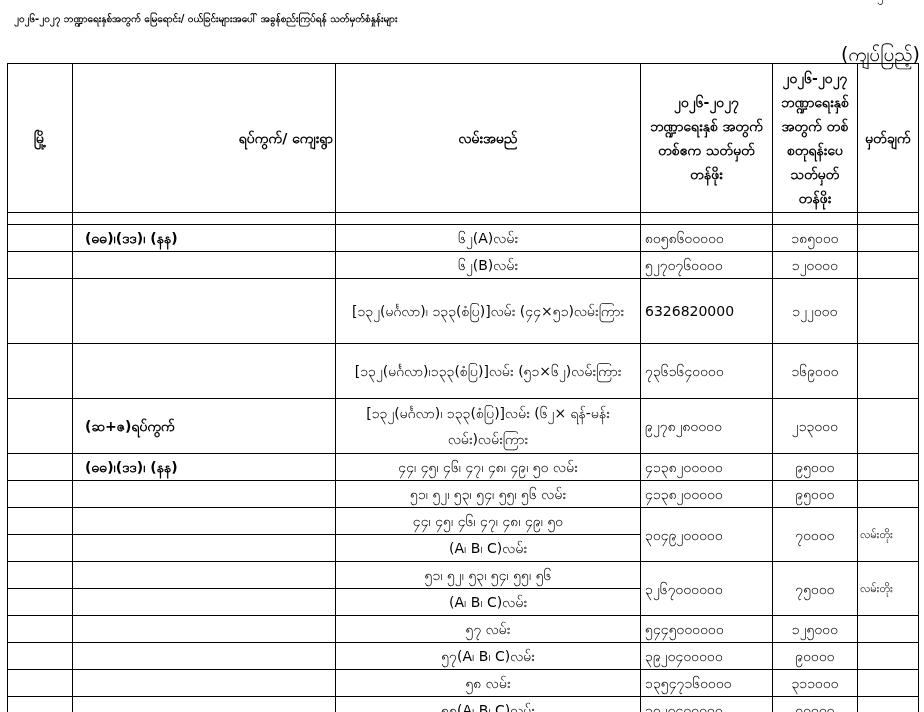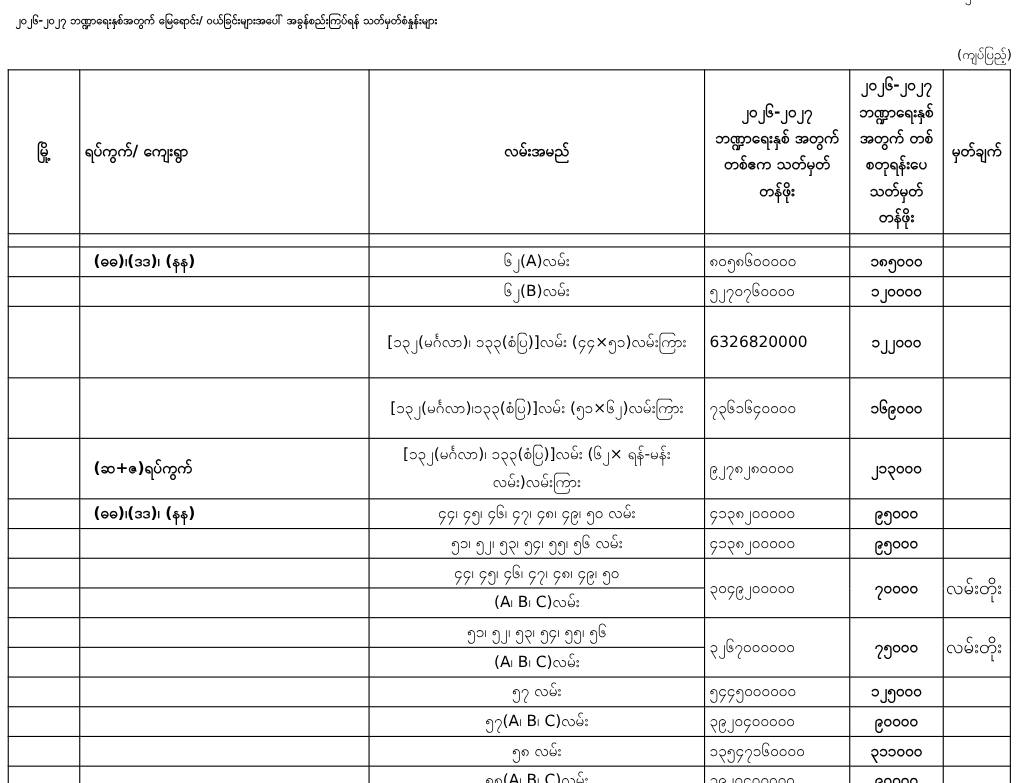--- a/index.html
+++ b/index.html
@@ -8,39 +8,39 @@
     font-family:"DejaVu Sans",sans-serif;
     position:relative;overflow:hidden;
   }
   .frag{position:absolute;top:0;height:7px;overflow:hidden;}
   .frag span{display:block;margin-top:-14px;font-size:13px;}
   .doc-title{
     position:absolute;left:14px;top:12px;width:760px;
     font-size:10px;font-weight:bold;letter-spacing:0;
   }
   .unit-label{
-    position:absolute;right:4px;top:42px;font-size:12px;text-align:left;margin-left:31px;
+    position:absolute;right:4px;top:42px;font-size:19px;text-align:left;margin-left:31px;
   }
   table.rate-table{
     position:absolute;left:7px;top:63px;width:911px;
     border-collapse:collapse;table-layout:fixed;
   }
   .rate-table th,.rate-table td{
     border:1px solid #000;vertical-align:middle;
     font-size:14px;overflow:hidden;
   }
   .rate-table th{font-weight:bold;padding:2px;line-height:24px;}
-  th.h-ward{text-align:left;padding-left:4px;}
+  th.h-ward{text-align:right;padding-left:4px;}
   td{padding:0 4px;line-height:26px;}
   td.c-town{padding:0;}
   td.c-ward{font-weight:bold;text-align:left;padding-left:12px;}
   td.c-street{text-align:center;}
   td.c-acre{text-align:left;padding-right:6px;}
-  td.c-sqft{text-align:center;font-weight:bold;}
-  td.c-remark{text-align:left;padding:0 2px;font-size:17px;}
+  td.c-sqft{text-align:center;}
+  td.c-remark{text-align:left;padding:0 2px;font-size:11px;}
 </style>
 </head>
 <body>
 
 <div class="frag" style="left:525px;width:14px;">
     <span>ပ်</span>
   </div>
 <div class="frag" style="left:877px;width:12px;">
     <span>၂</span>
   </div>

